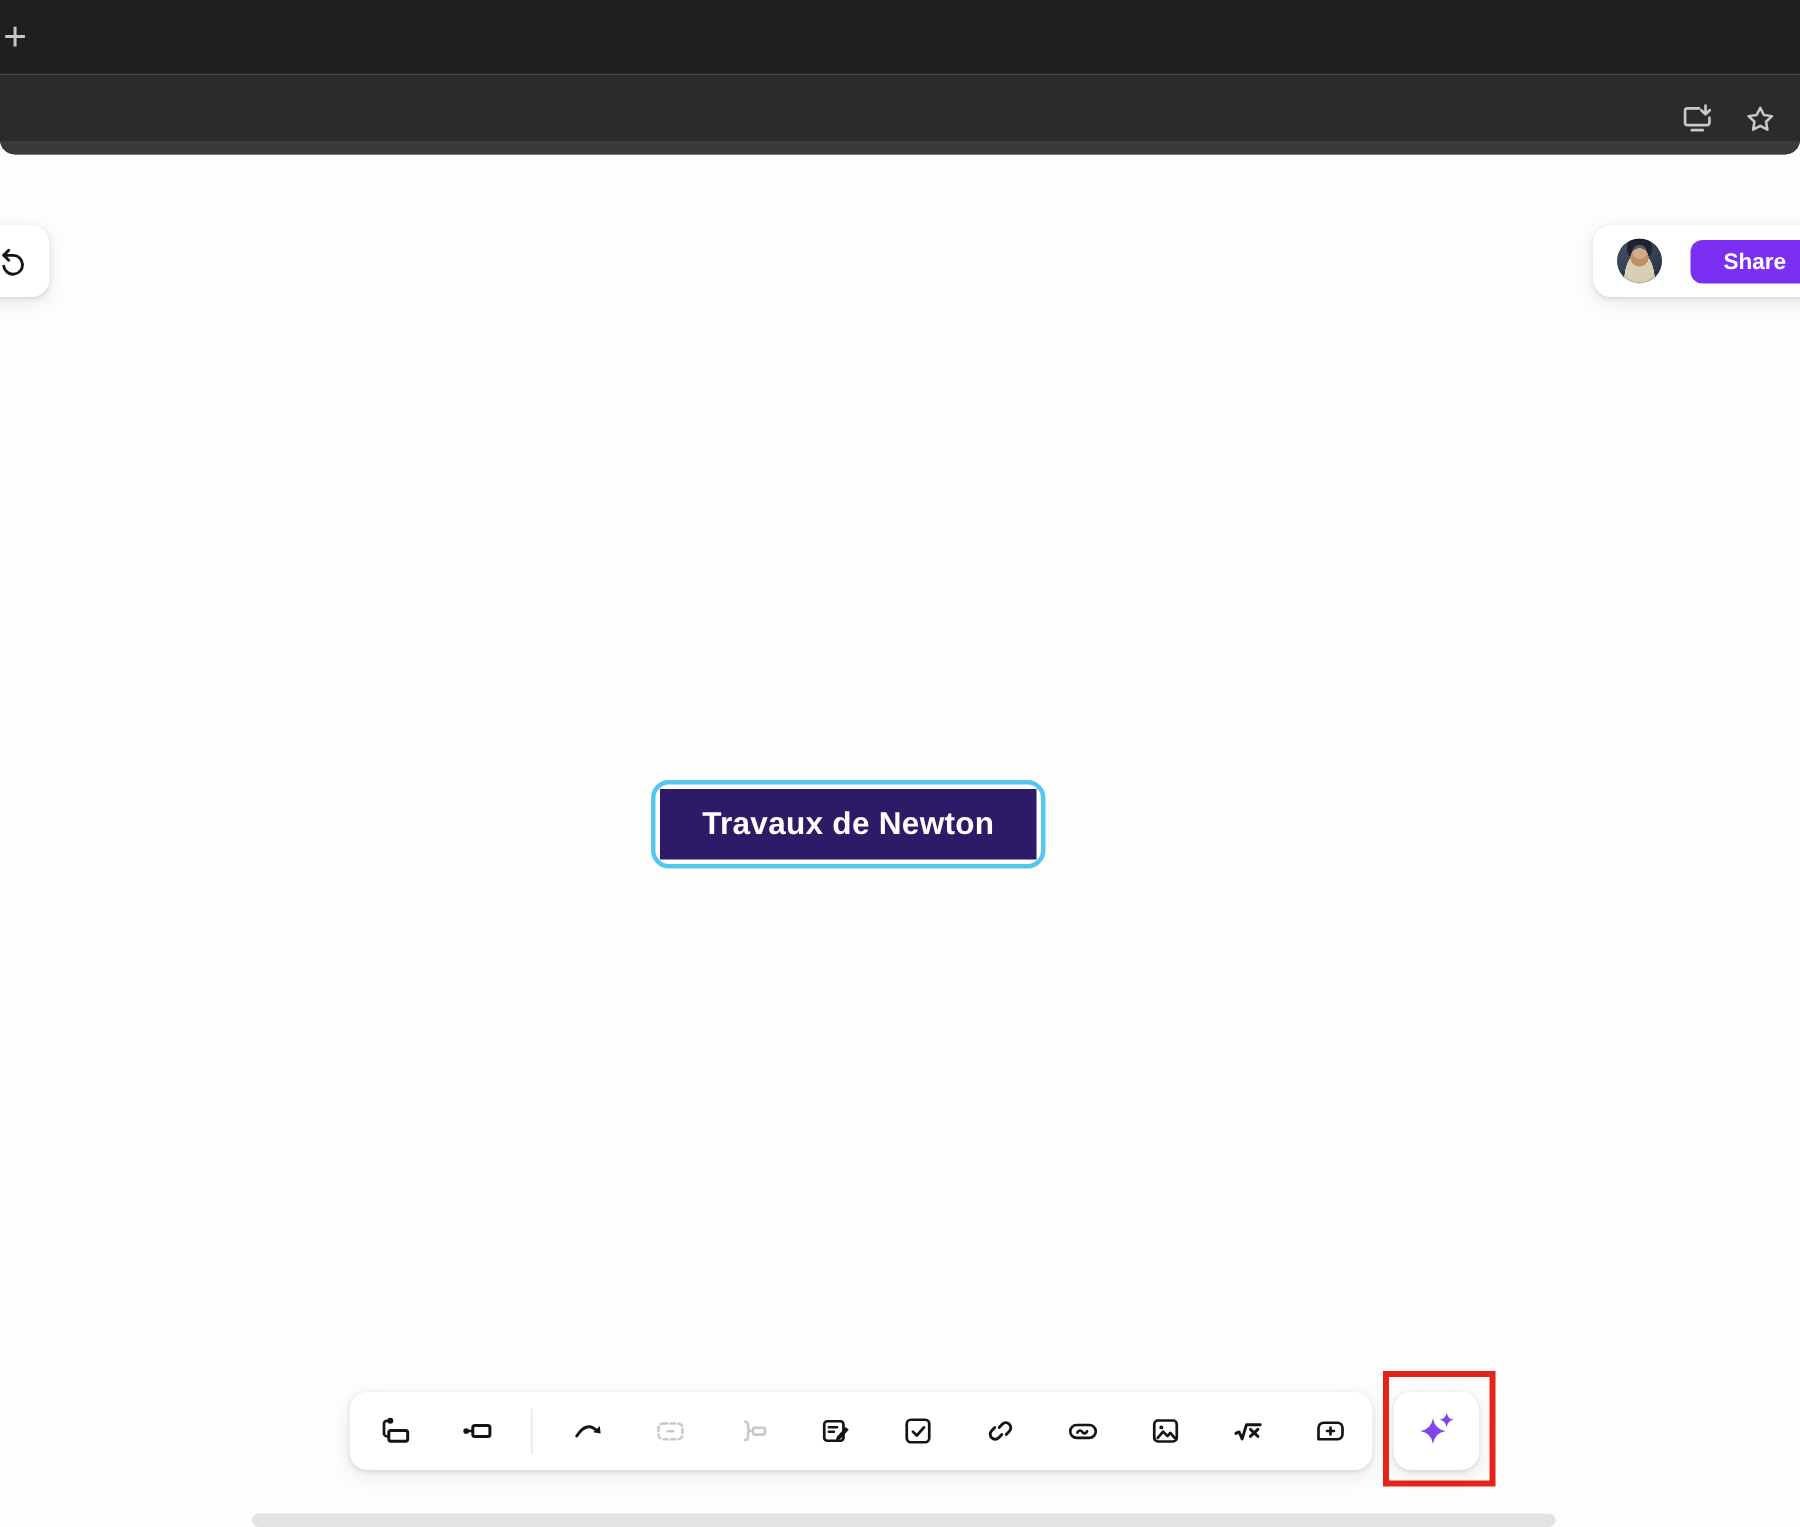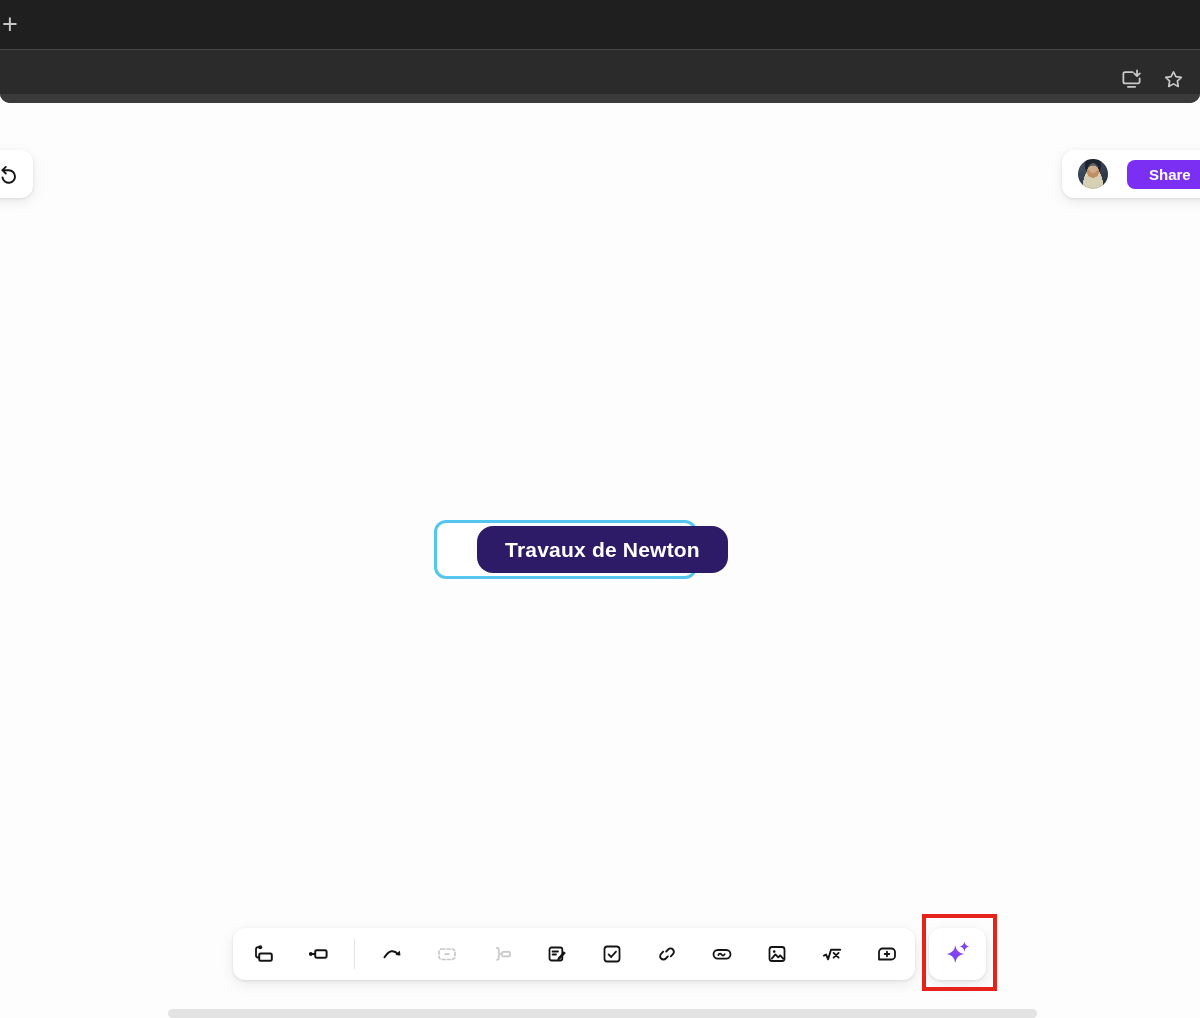--- a/index.html
+++ b/index.html
@@ -39,23 +39,23 @@
             box-shadow:inset 0 0 0 1px rgba(0,0,0,.12); }
   #share-btn { position:absolute; left:65px; top:10px; width:112px; height:29px;
                background:#7b2ff2; color:#ffffff; border:none; border-radius:8px;
                font-family:"Liberation Sans",sans-serif; font-size:15px; font-weight:700;
                text-align:left; padding-left:22px; cursor:pointer; }
 
   
   #node-selection { left:434px; top:520px; width:263px; height:59px;
                     border:3px solid #55c7ef; border-radius:12px; background:#ffffff;
                     padding:3px; }
-  #node { width:100%; height:100%; background:#2e1b68; border-radius:16px;
+  #node { width:100%; height:100%; background:#2e1b68; border-radius:0;
           display:flex; align-items:center; justify-content:center;
-          color:#ffffff; font-size:21px; font-weight:600; letter-spacing:.2px;margin-left:37px; }
+          color:#ffffff; font-size:21px; font-weight:600; letter-spacing:.2px; }
 
   
   #toolbar { left:233px; top:928px; width:682px; height:52px; display:flex;
              align-items:center; padding-left:4px; }
   .tb-btn { width:54px; height:52px; display:flex; align-items:center; justify-content:center;
             background:transparent; border:none; cursor:pointer; }
   .tb-btn.w2 { width:55px; }
   .tb-divider { width:1px; height:30px; background:#e4e4e4; margin:0 9px; }
   .tb-btn svg { display:block; }
 

